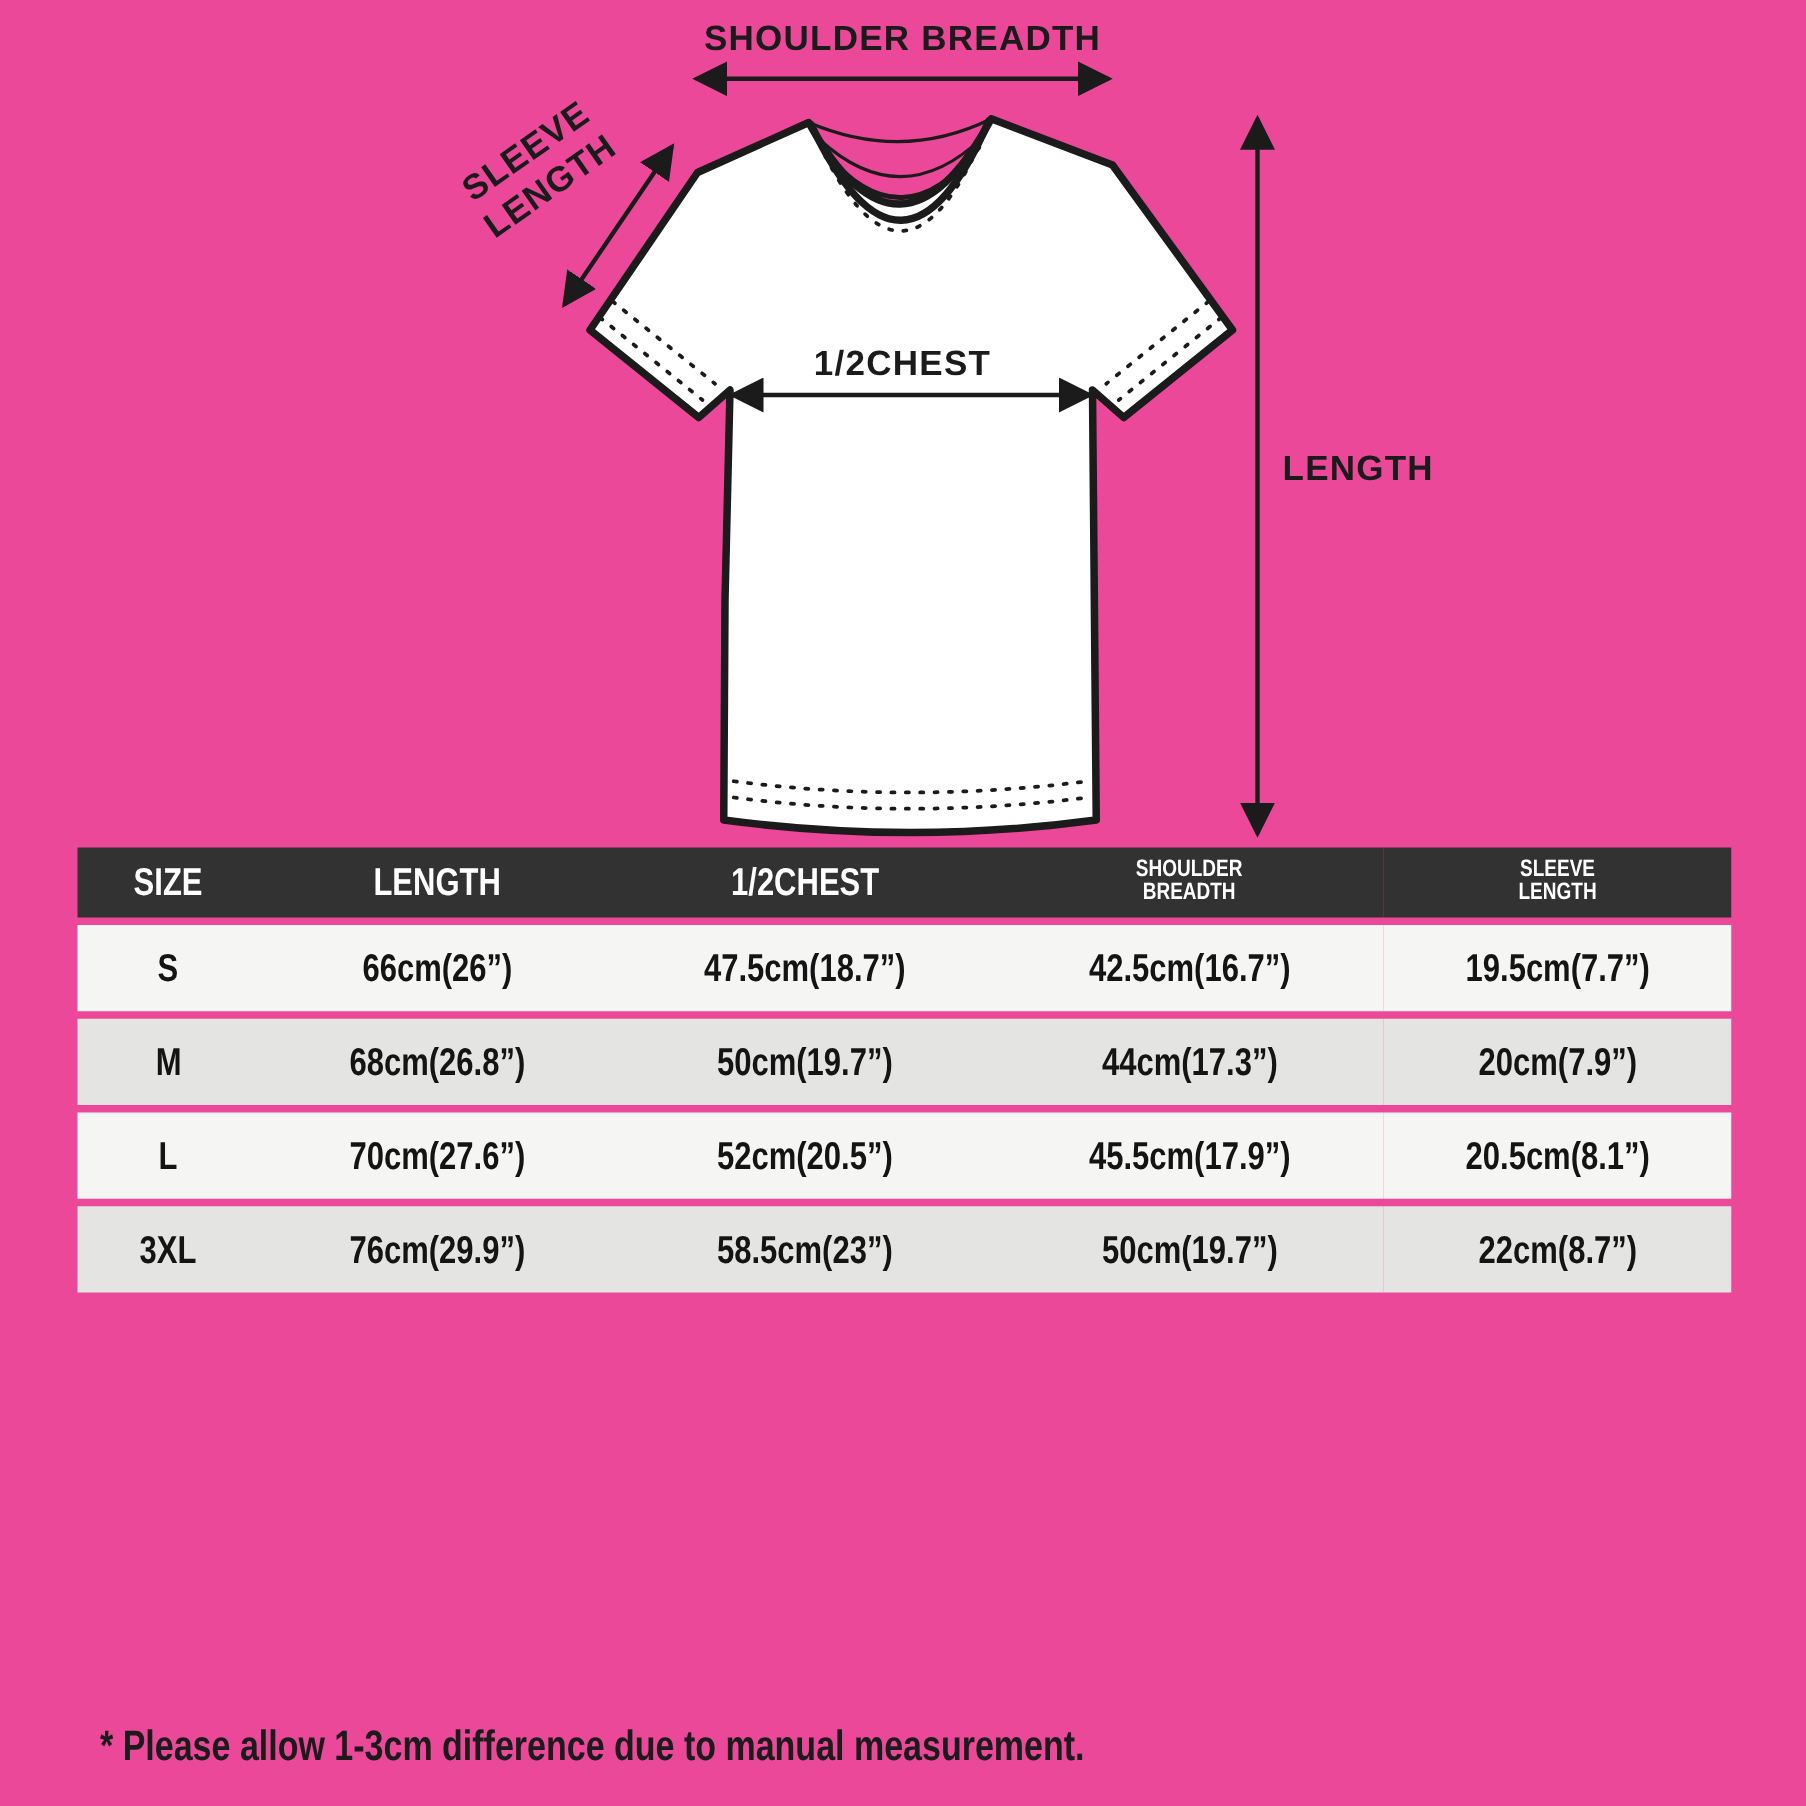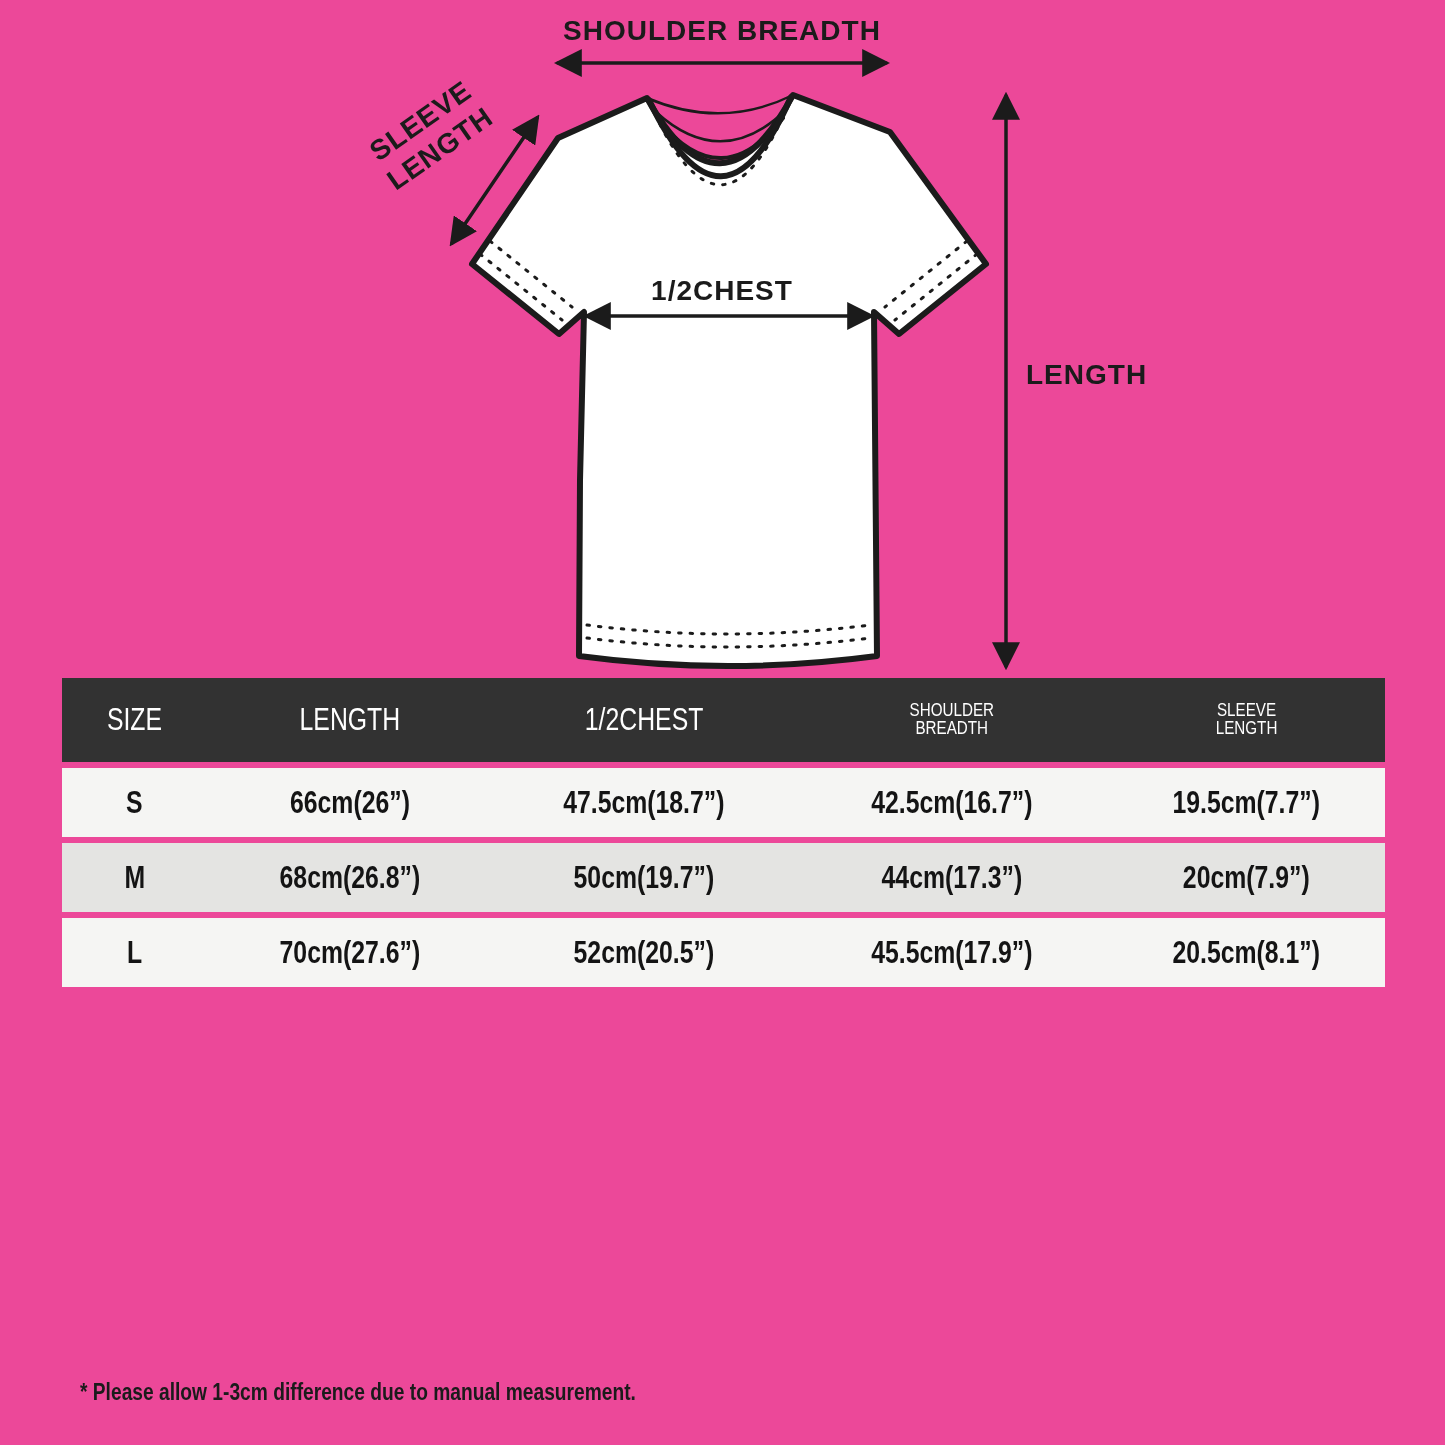--- a/index.html
+++ b/index.html
@@ -25,35 +25,35 @@
     white-space:pre-line;
     line-height:0.95;
   }
   table.size-table{
     position:absolute;left:62px;top:672px;width:1323px;
     border-collapse:separate;border-spacing:0 6px;
     table-layout:fixed;
   }
   .size-table th{
     background:#323232;color:#ffffff;
-    height:84px;padding:0;
-    font-size:31px;font-weight:normal;
+    height:56px;padding:0;
+    font-size:31px;font-weight:bold;
     text-align:center;vertical-align:middle;
   }
   .size-table th.two-line{font-size:19px;}
   .size-table td{
     height:69px;padding:0;
     font-size:31px;font-weight:bold;color:#141414;
     text-align:center;vertical-align:middle;
   }
   .size-table tbody tr:nth-child(odd) td{background:#f5f5f3;}
   .size-table tbody tr:nth-child(even) td{background:#e4e4e2;}
   .footnote{
     position:absolute;left:80px;top:1378px;
-    font-size:24px;font-weight:bold;color:#1b1b1b;
+    font-size:34px;font-weight:bold;color:#1b1b1b;
   }
   .footnote .c{transform-origin:left center;}
 </style>
 </head>
 <body>
 
 <div class="canvas">
 
   <svg class="diagram" viewBox="0 0 1445 672">
     <defs>
@@ -133,20 +133,27 @@
         <td><span class="c">44cm(17.3”)</span></td>
         <td><span class="c">20cm(7.9”)</span></td>
       </tr>
       <tr>
         <td><span class="c">L</span></td>
         <td><span class="c">70cm(27.6”)</span></td>
         <td><span class="c">52cm(20.5”)</span></td>
         <td><span class="c">45.5cm(17.9”)</span></td>
         <td><span class="c">20.5cm(8.1”)</span></td>
       </tr>
+      <tr>
+        <td><span class="c">3XL</span></td>
+        <td><span class="c">76cm(29.9”)</span></td>
+        <td><span class="c">58.5cm(23”)</span></td>
+        <td><span class="c">50cm(19.7”)</span></td>
+        <td><span class="c">22cm(8.7”)</span></td>
+      </tr>
     </tbody>
   </table>
 
   <div class="footnote">
     <span class="c">* Please allow 1-3cm difference due to manual measurement.</span>
   </div>
 
 </div>
 
 </body></html>

